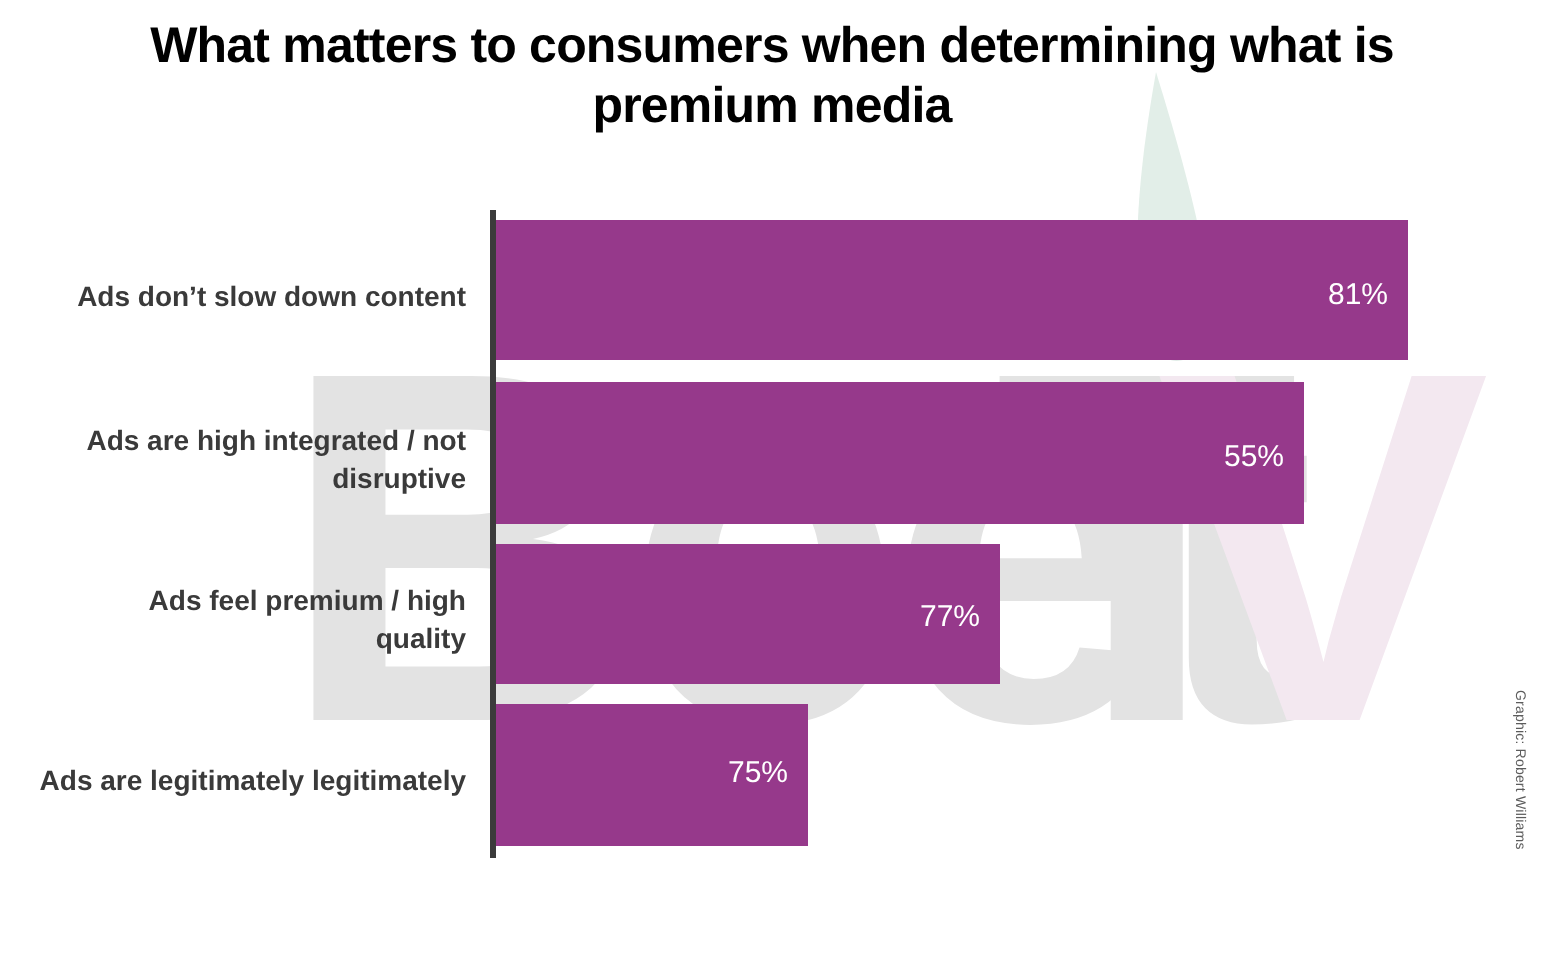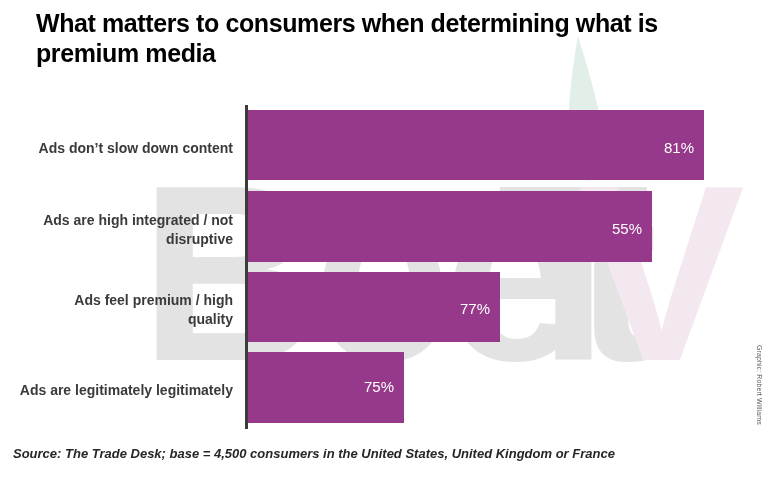--- a/index.html
+++ b/index.html
@@ -29,21 +29,21 @@
     pointer-events: none;
     z-index: 1;
   }
 
   
   .chart-title {
     position: absolute;
     left: 36px;
     top: 8px;
     width: 700px;
-    text-align: left;
+    text-align: center;
     font-family: "Liberation Sans", sans-serif;
     font-weight: bold;
     font-size: 25px;
     line-height: 30px;
     letter-spacing: -0.4px;
     color: #000000;
     z-index: 4;
     white-space: pre-line;
   }
 
@@ -171,16 +171,15 @@
     </div>
 
     <div class="bar-row">
       <div class="cat-label" style="top:381px">Ads are legitimately legitimately</div>
       <div class="bar" style="top:352px; width:156px; height:71px"></div>
       <div class="bar-value" style="left:364px; top:378px">75%</div>
     </div>
 
   </div>
 
-  <div class="source-note">Source: The Trade Desk; base = 4,500  consumers in the United States, United Kingdom or France</div>
   <div class="credit">Graphic: Robert Williams</div>
 
 </div>
 
 </body></html>

